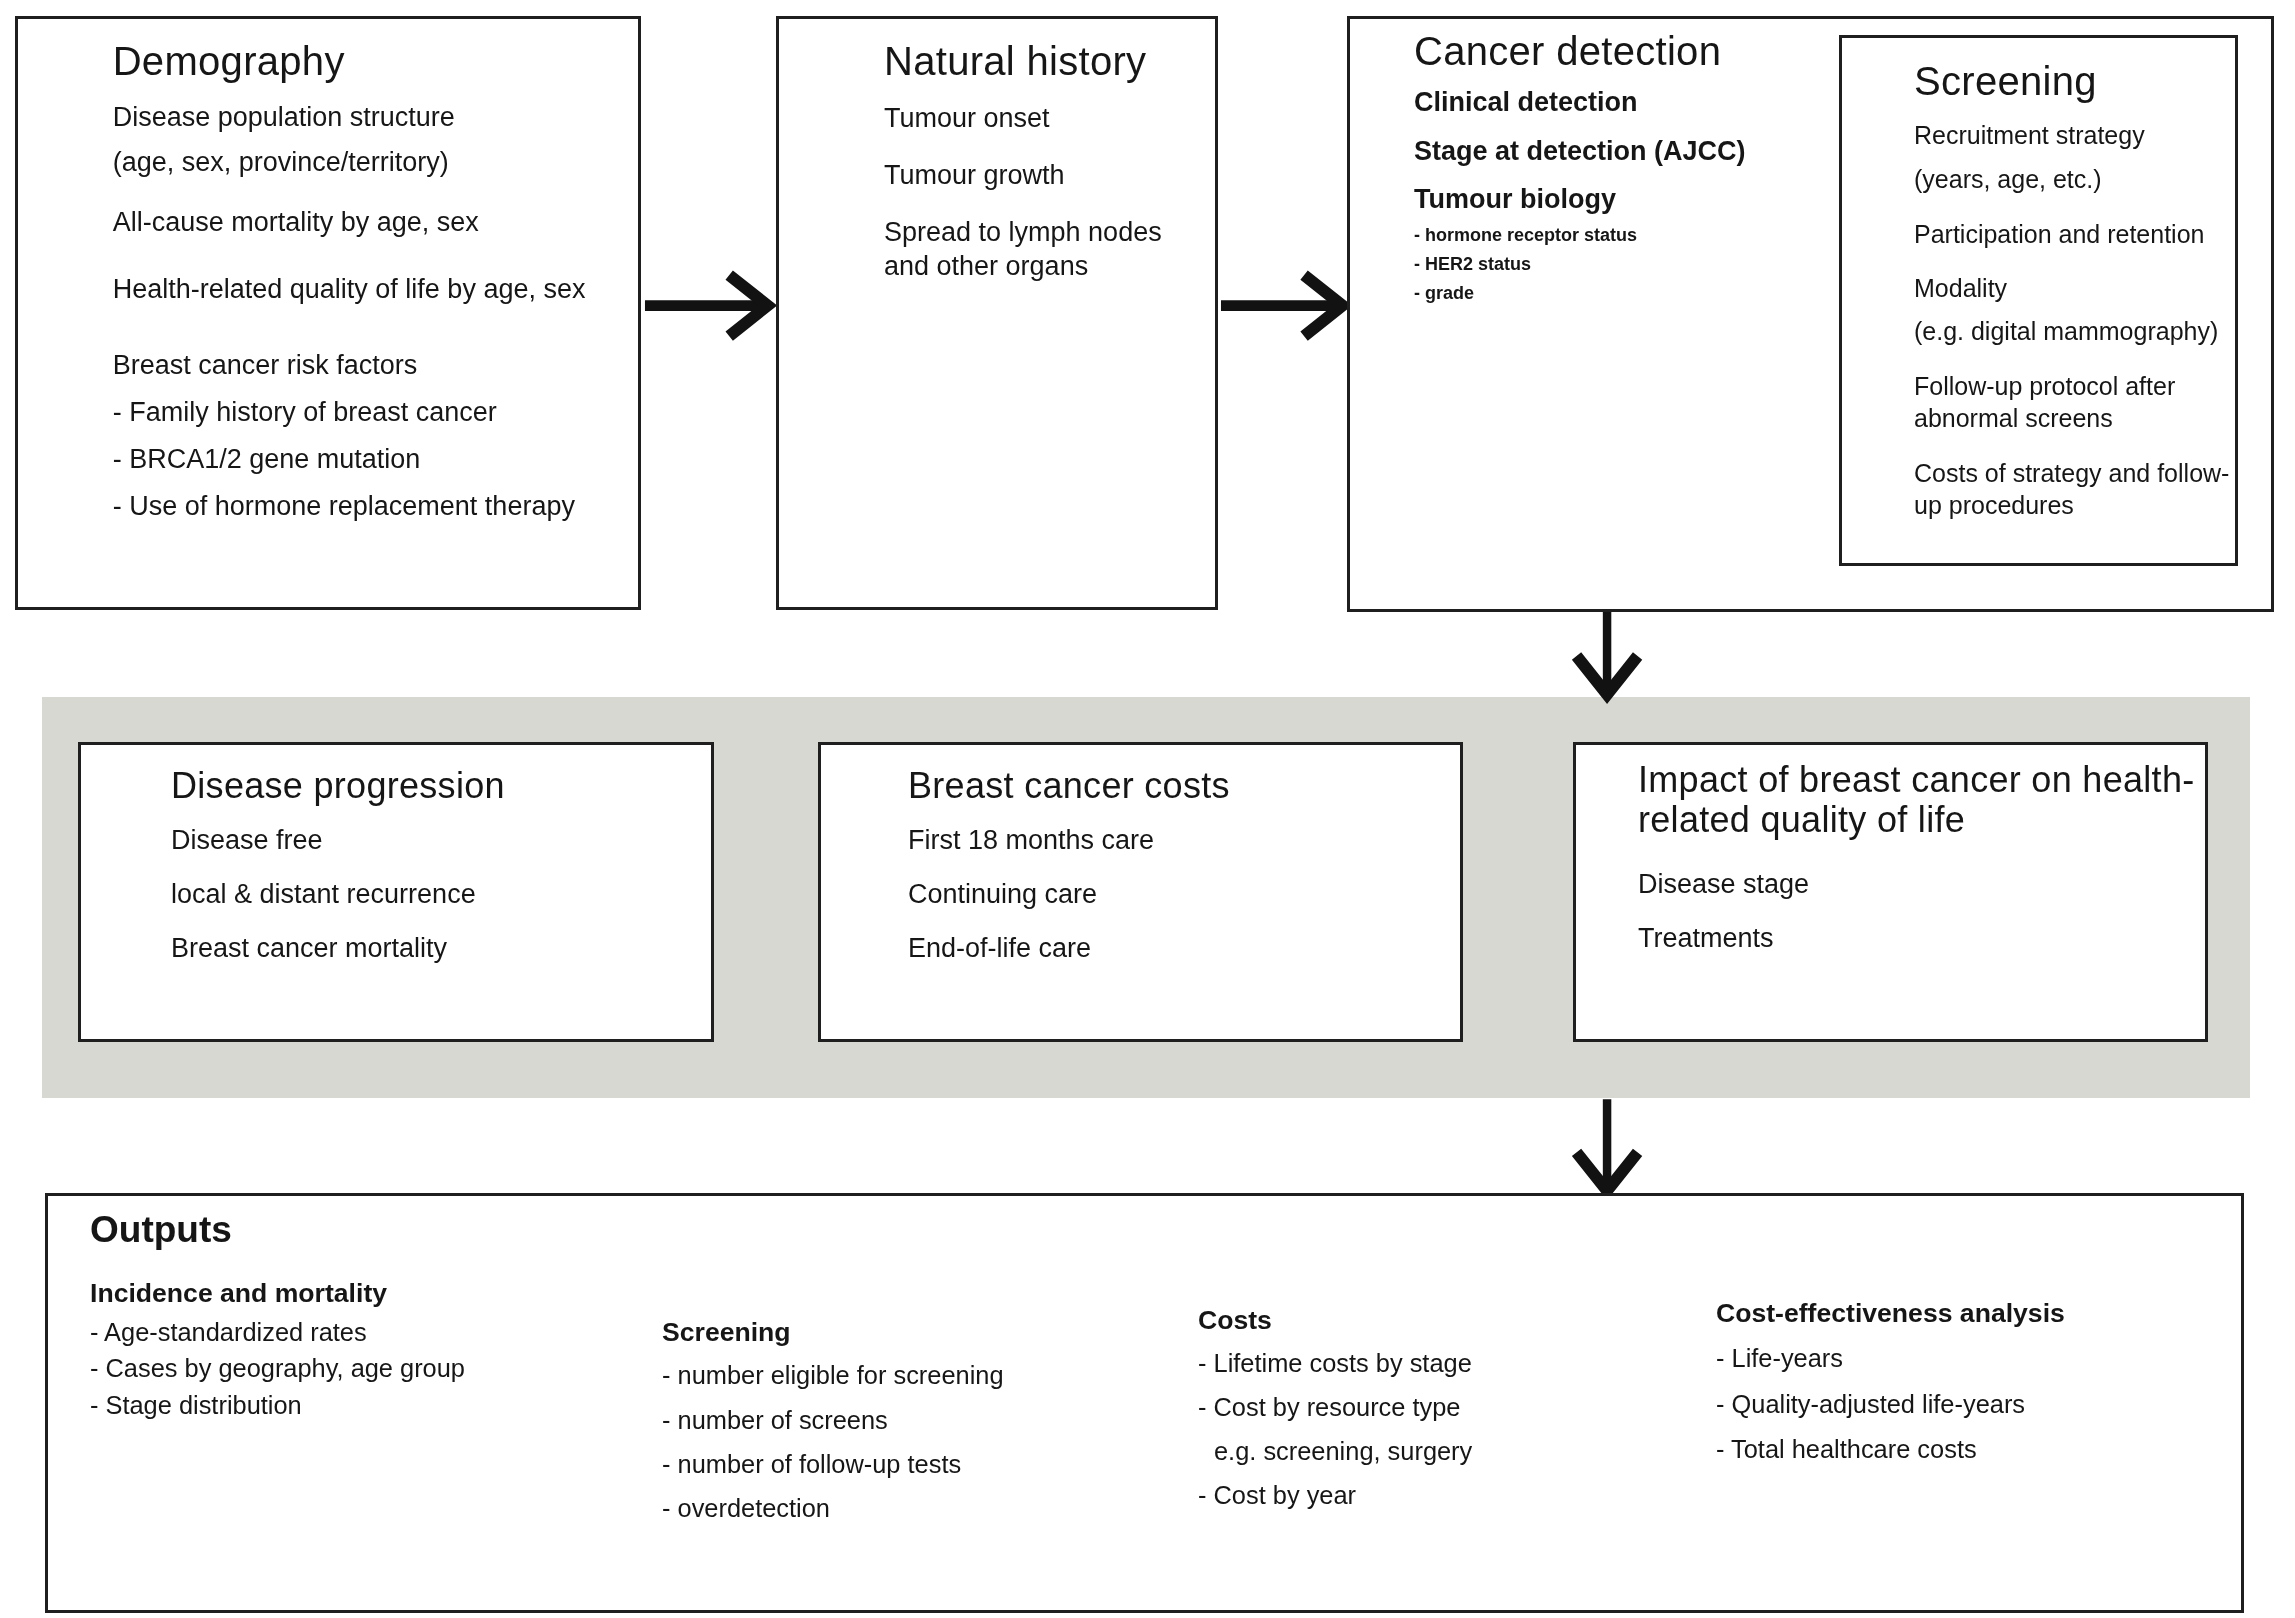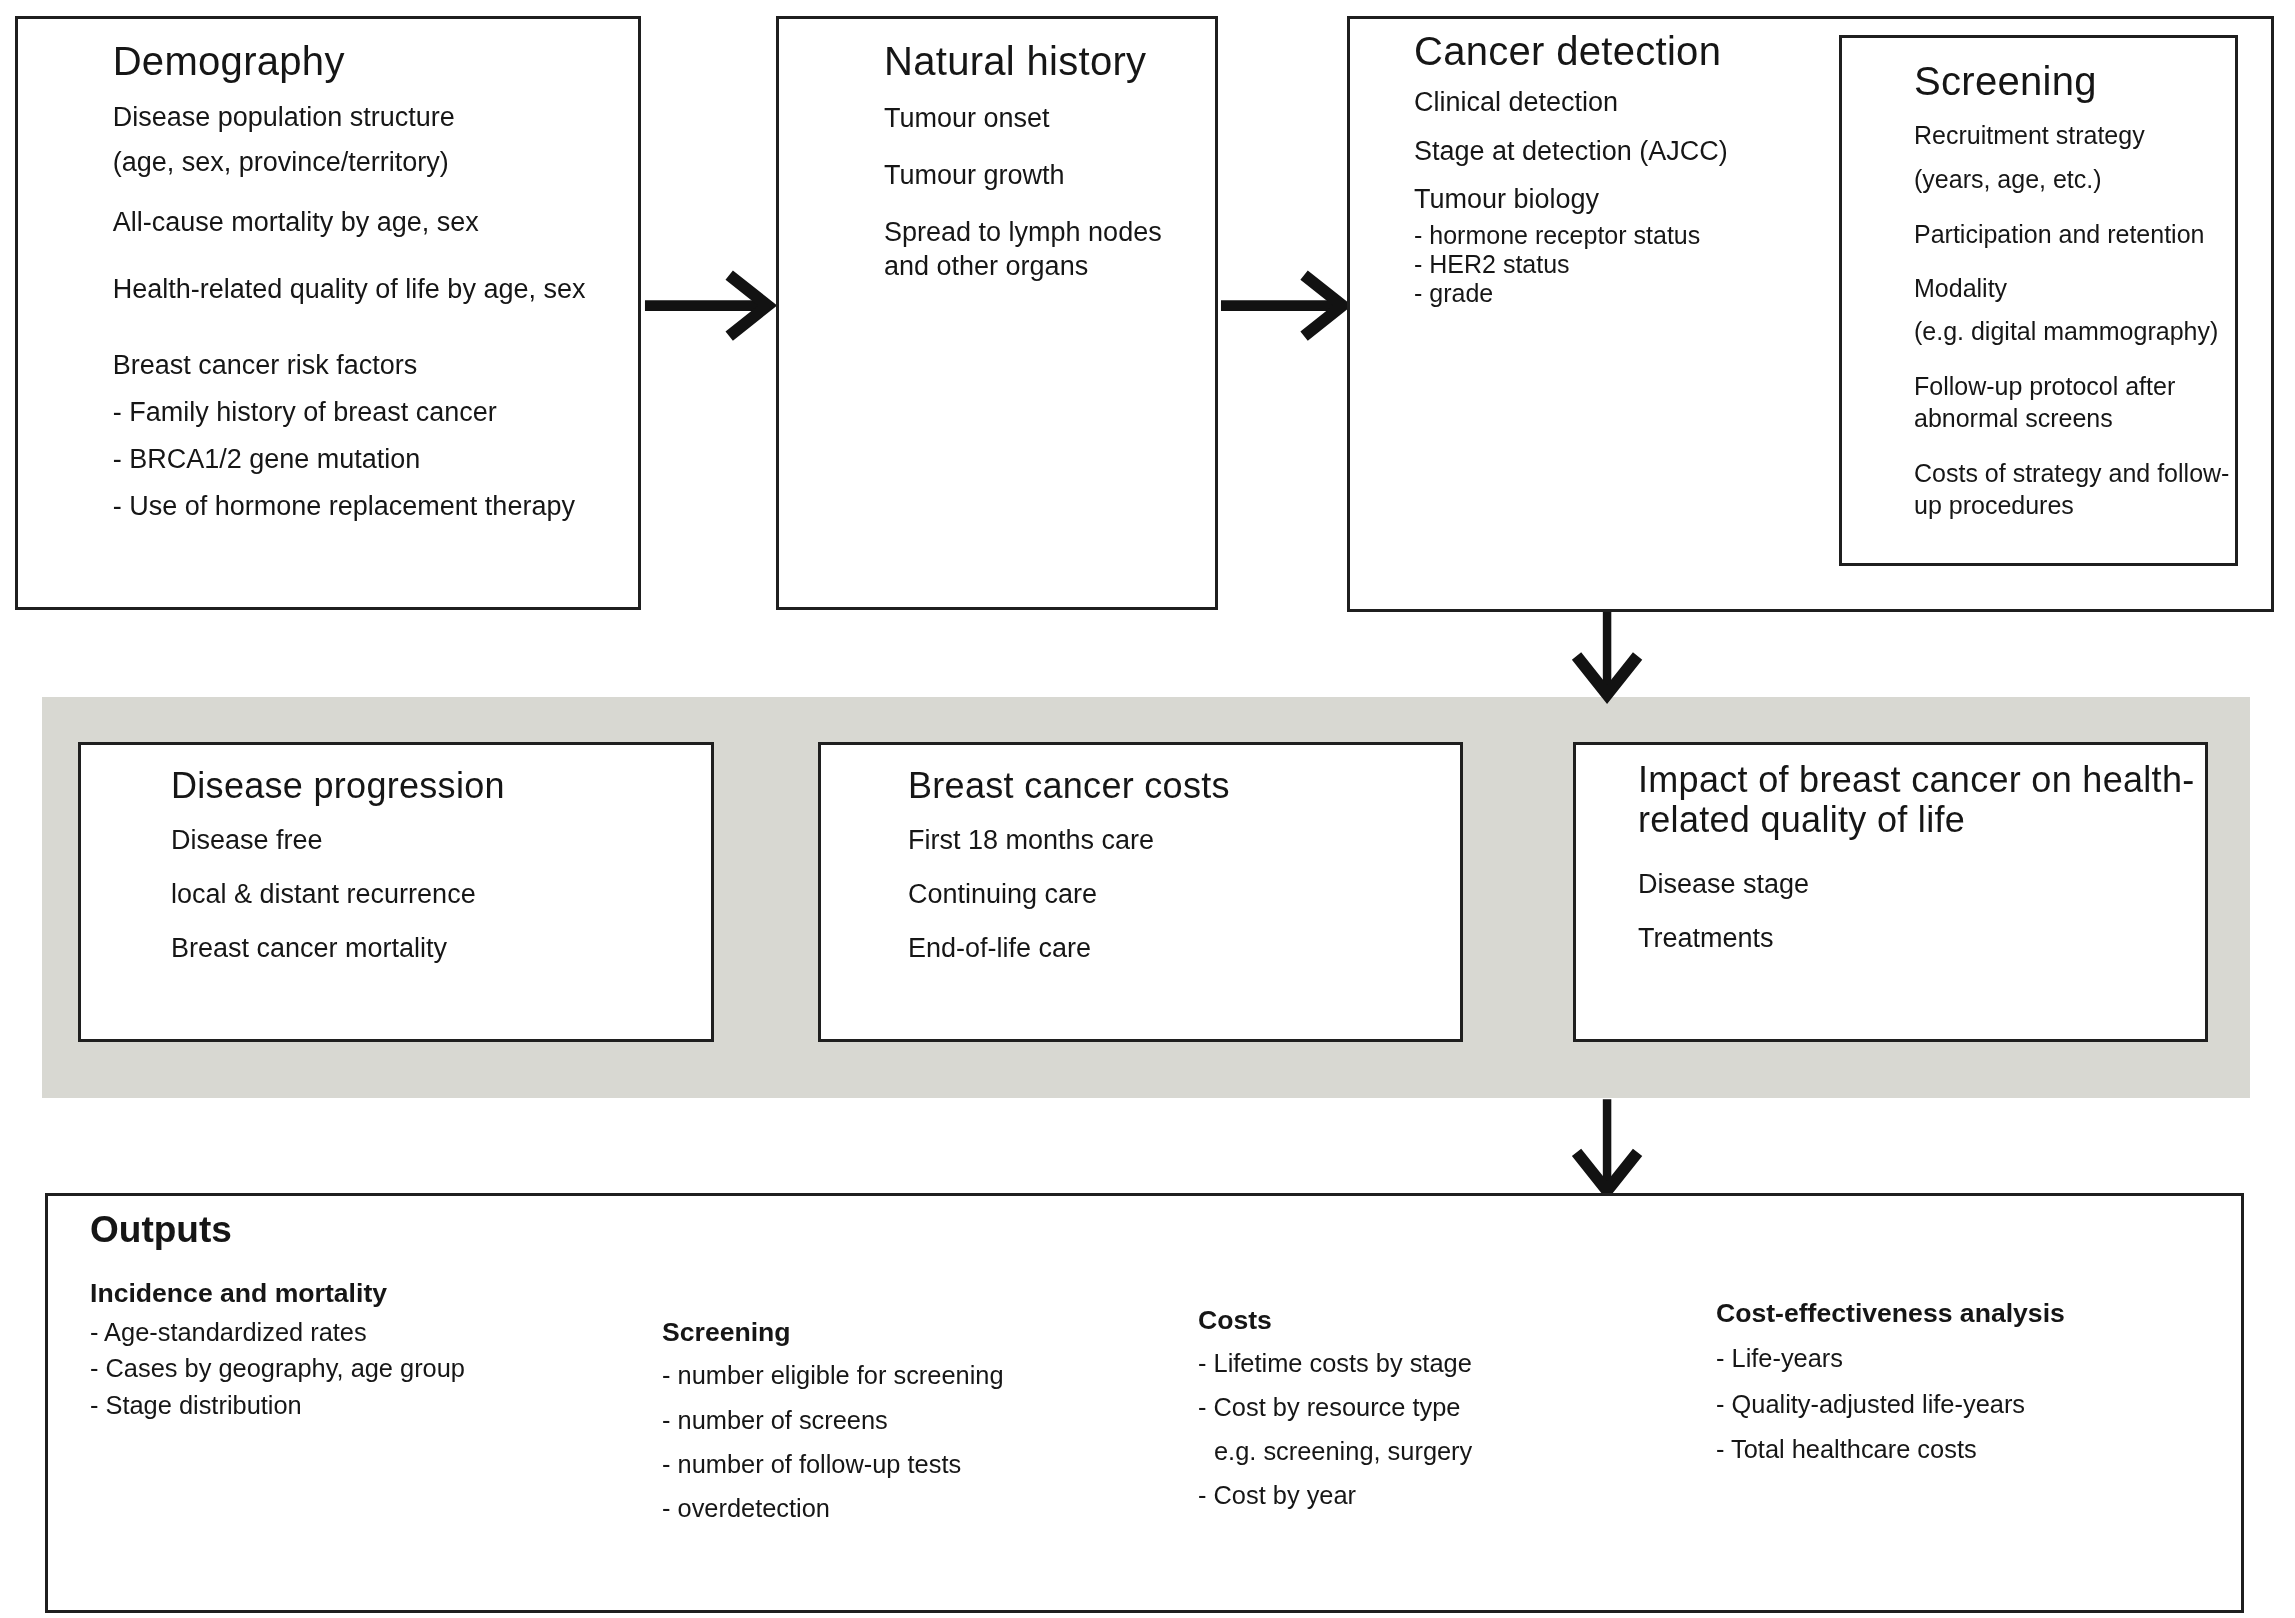--- a/index.html
+++ b/index.html
@@ -27,24 +27,24 @@
   .box p{font-size:27px;line-height:34px;margin:0 0 25.4px 0;}
 
   
   .demography{left:14.7px;top:16px;width:626px;height:594px;padding:22px 11.3px 0 95px;}
   .demography .box-title{margin-bottom:19px;}
   .natural{left:776px;top:16px;width:442px;height:594px;padding:22px 11.3px 0 105px;}
   .natural .box-title{margin-bottom:20.4px;}
   .natural p{margin-bottom:23px;}
   .cancer{left:1347px;top:16px;width:927px;height:596px;padding:12.4px 11.3px 0 64px;}
   .cancer .box-title{margin-bottom:13.6px;}
-  .cancer .content{width:452px;}
+  .cancer .content{width:452px;font-weight:bold;}
   .cancer p{margin-bottom:14.7px;}
   .cancer p.group-head{margin-bottom:4.5px;}
-  .cancer p.sub{font-size:25px;line-height:29px;margin-bottom:0;}
+  .cancer p.sub{font-size:18px;line-height:29px;margin-bottom:0;}
   .screening-nested{left:1839px;top:35px;width:399px;height:531px;padding:22.6px 3.4px 0 72px;}
   .screening-nested .box-title{margin-bottom:18px;}
   .screening-nested p{font-size:25px;line-height:32px;margin-bottom:22.6px;}
   .screening-nested p.cont{margin-top:-10.2px;}
   .nowrap{white-space:nowrap;}
   .mb-sm{margin-bottom:11.3px !important;}
   .mb-md{margin-bottom:25.4px !important;}
   .mb-lg{margin-bottom:33px !important;}
   .mb-xl{margin-bottom:42px !important;}
   .mb-li{margin-bottom:13px !important;}

